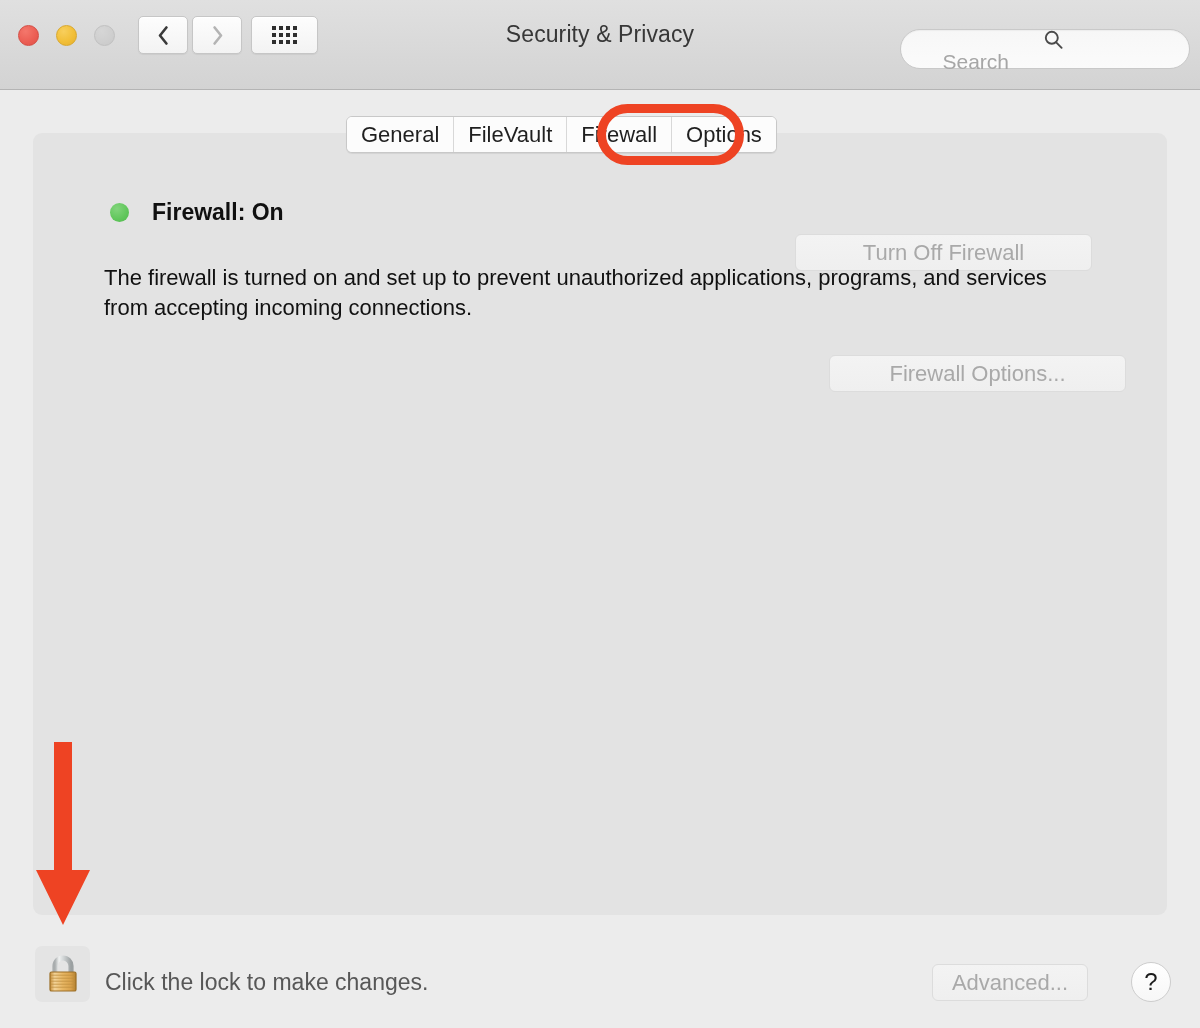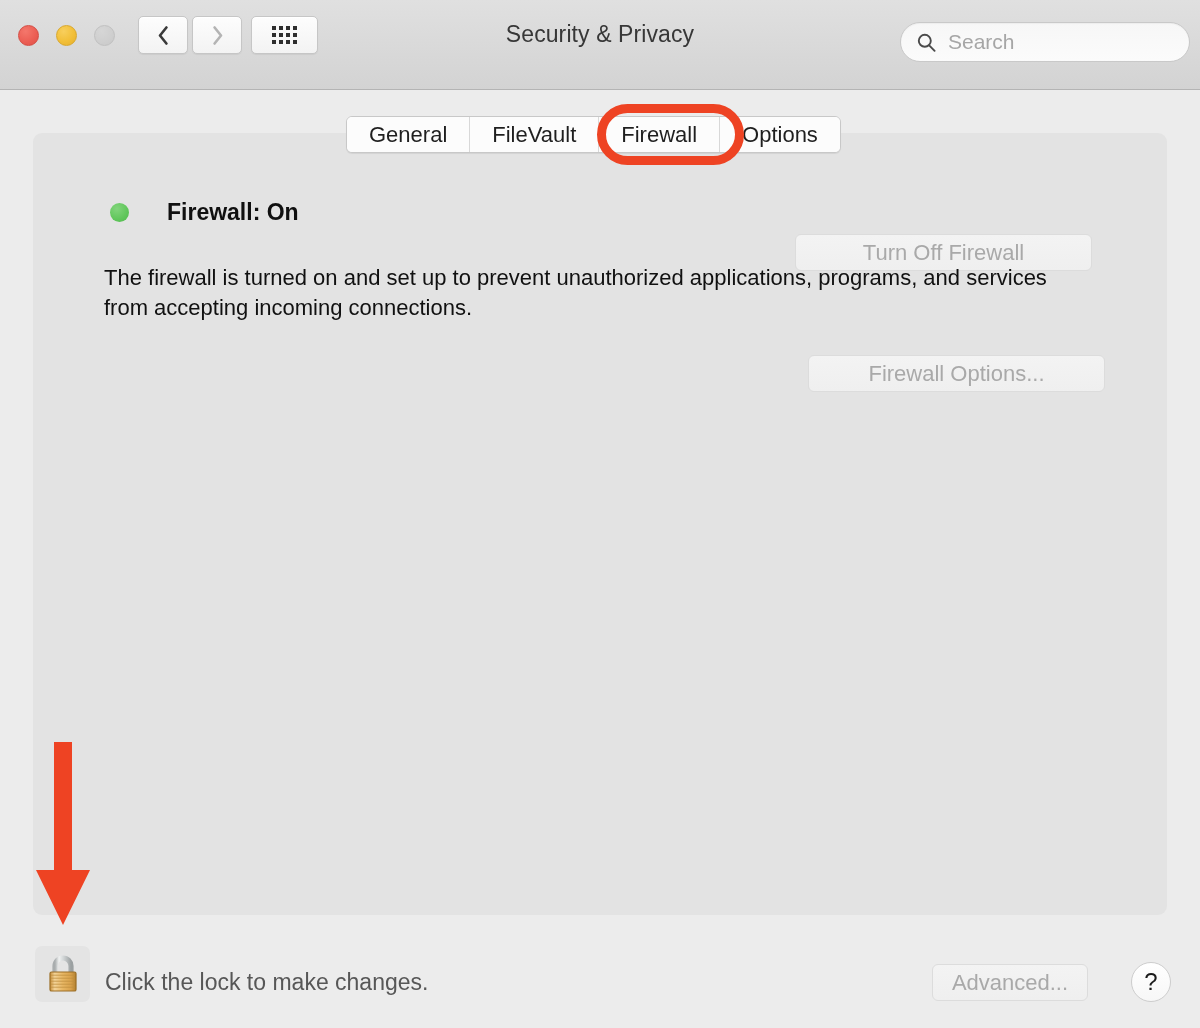--- a/index.html
+++ b/index.html
@@ -125,30 +125,31 @@
     width: 1200px;
     text-align: center;
     font-size: 23px;
     color: #373737;
     letter-spacing: 0.1px;
   }
 
   .searchbox {
     position: absolute;
     right: 10px;
-    top: 22px;
+    top: 29px;
     width: 290px;
     height: 40px;
     background: linear-gradient(to bottom, #f7f7f7 0%, #fbfbfb 100%);
     border: 1px solid #c9c9c9;
     border-radius: 20px;
     box-sizing: border-box;
     display: flex;
     align-items: center;
     box-shadow: 0 1px 1px rgba(0,0,0,0.04) inset;
+    flex-direction: column;
   }
   .search-icon {
     margin-left: 16px;
     width: 19px;
     height: 19px;
     flex: 0 0 auto;
   }
   .search-icon svg { display: block; }
   .search-input {
     border: 0;
@@ -174,21 +175,21 @@
     border-radius: 6px;
     box-shadow: 0 1px 1px rgba(0,0,0,0.07);
     box-sizing: border-box;
     z-index: 4;
     overflow: hidden;
   }
   .tab {
     display: flex;
     align-items: center;
     justify-content: center;
-    padding: 0 22px;
+    padding: 0 14px;
     font-size: 22px;
     color: #1f1f1f;
     border-right: 1px solid #d8d8d8;
     background: #fcfcfc;
     box-sizing: border-box;
     height: 100%;
   }
   .tab:last-child { border-right: none; }
 
   .tab-highlight-oval {
@@ -222,21 +223,21 @@
     display: flex;
     align-items: center;
   }
   .status-dot {
     width: 19px;
     height: 19px;
     border-radius: 50%;
     background: radial-gradient(circle at 36% 30%, #82d57c 0%, #60c65b 60%, #51b84d 100%);
   }
   .status-text {
-    margin-left: 38px;
+    margin-left: 23px;
     font-size: 23px;
     font-weight: bold;
     color: #101010;
   }
 
   .desc {
     position: absolute;
     left: 104px;
     top: 263px;
     width: 985px;
@@ -259,21 +260,21 @@
     font-family: "Liberation Sans", sans-serif;
   }
   .btn-turnoff {
     left: 795px;
     top: 201px;
     width: 297px;
     height: 37px;
     margin-top: 33px;
   }
   .btn-fwopts {
-    left: 808px;
+    left: 829px;
     top: 355px;
     width: 297px;
     height: 37px;
   }
   .btn-advanced {
     left: 932px;
     top: 964px;
     width: 156px;
     height: 37px;
   }

